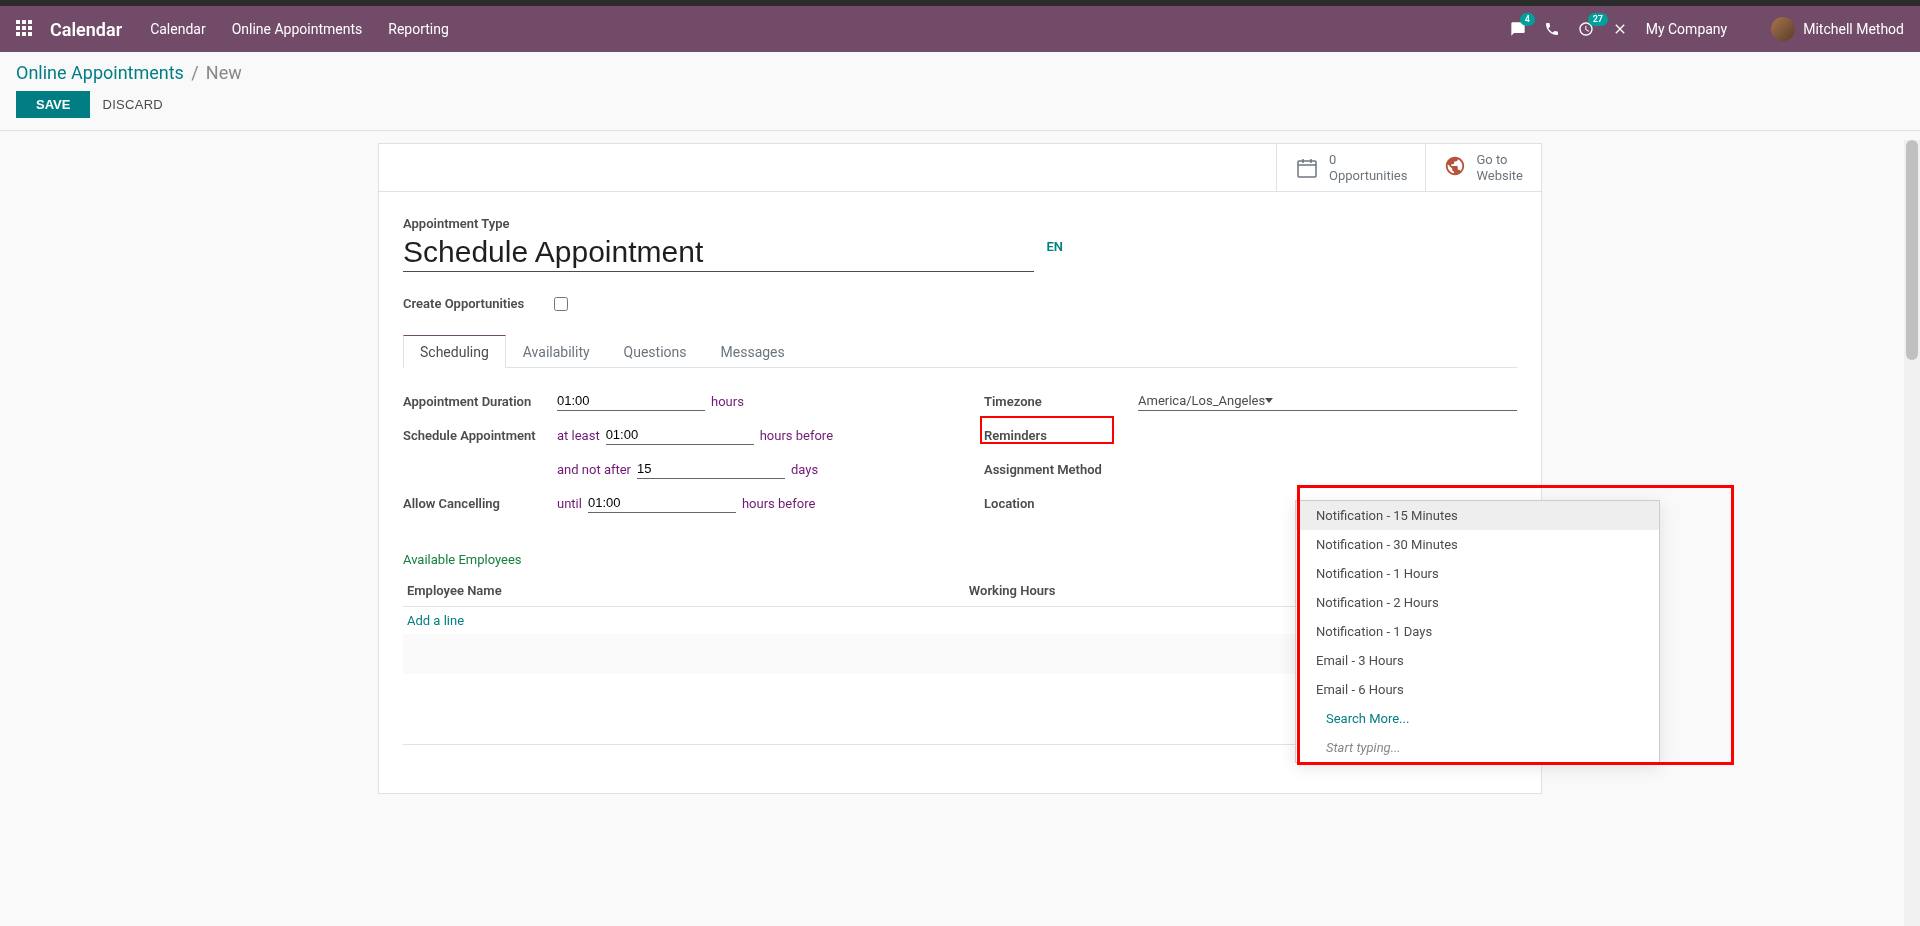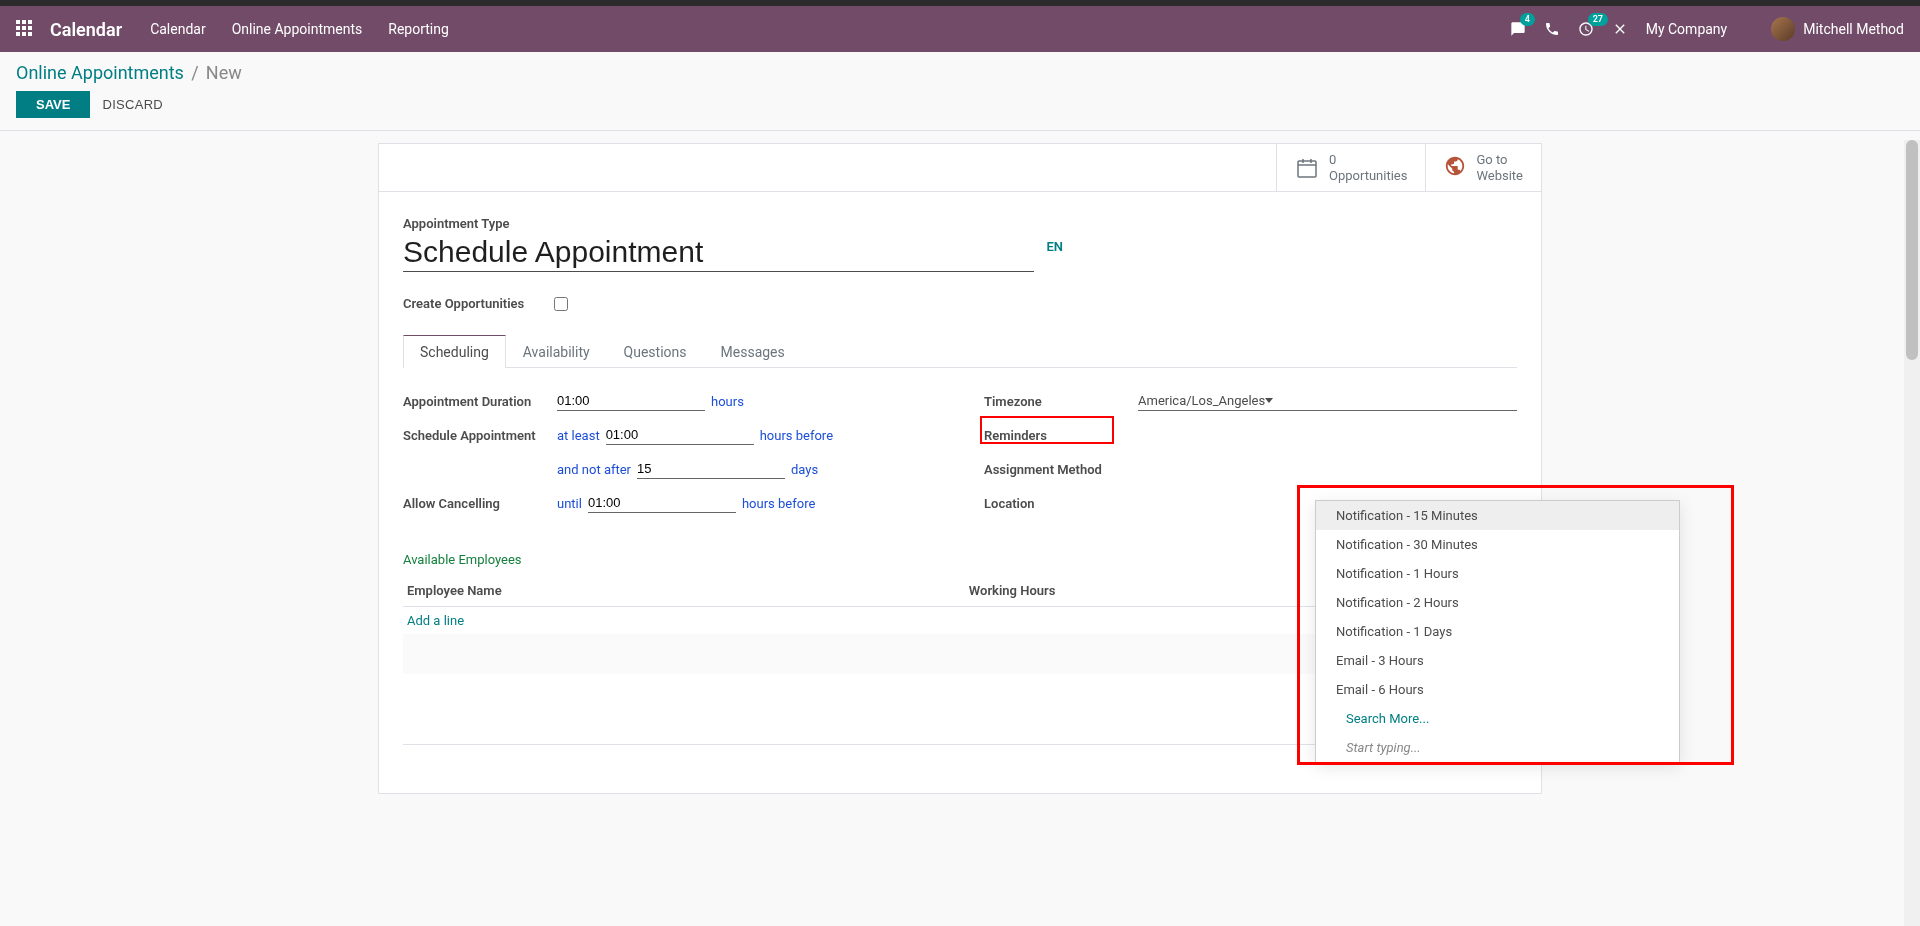--- a/index.html
+++ b/index.html
@@ -56,30 +56,30 @@
   .tab { padding: 8px 16px; border: 1px solid transparent; border-bottom: none; color: #6c757d; cursor: pointer; font-size: 14px; margin-bottom: -1px; }
   .tab.active { border-color: #dee2e6; background: #fff; color: #4c4c4c; border-top: 1px solid #714B67; }
   
   .fields-grid { display: flex; gap: 48px; margin-top: 20px; }
   .col { flex: 1; }
   .field-row { display: flex; align-items: center; margin-bottom: 8px; min-height: 26px; }
   .field-row .flabel { width: 154px; font-weight: 600; font-size: 13px; flex-shrink: 0; }
   .field-row .fval { flex: 1; display: flex; align-items: center; gap: 6px; font-size: 13px; }
   .uline-input { border: none; border-bottom: 1px solid #666; outline: none; font-size: 13px; padding: 2px 0; background: transparent; }
   .uline-input.w150 { width: 148px; }
-  .static-text { color: #1d4ed8; }
+  .static-text { color: #701a75; }
   
   .field-row.highlight { position: relative; }
   .highlight-box { position: absolute; border: 2px solid #ff0000; pointer-events: none; }
   
   .tz-select { position: relative; flex: 1; }
   .tz-value { border-bottom: 1px solid #666; padding: 2px 0; display: flex; align-items: center; cursor: pointer; }
   .tz-value .caret { border-left: 4px solid transparent; border-right: 4px solid transparent; border-top: 5px solid #4c4c4c; }
   
-  .dropdown-wrap { position: absolute; left: 936px; top: 308px; width: 365px; background: #fff; border: 1px solid #ccc; box-shadow: 0 4px 16px rgba(0,0,0,0.1); z-index: 50; }
+  .dropdown-wrap { position: absolute; left: 916px; top: 308px; width: 365px; background: #fff; border: 1px solid #ccc; box-shadow: 0 4px 16px rgba(0,0,0,0.1); z-index: 50; }
   .dropdown-wrap .dd-item { padding: 7px 20px; font-size: 13px; cursor: pointer; }
   .dropdown-wrap .dd-item:first-child { background: #eee; }
   .dropdown-wrap .dd-search { color: #017e84; padding: 7px 30px; cursor: pointer; }
   .dropdown-wrap .dd-typing { color: #888; font-style: italic; padding: 7px 30px; }
   
   .section-title { font-size: 13px; color: #15803d; margin-top: 28px; margin-bottom: 8px; }
   .emp-table { width: 100%; border-collapse: collapse; }
   .emp-table th { text-align: left; font-weight: 600; font-size: 13px; padding: 8px 4px; border-bottom: 1px solid #dee2e6; }
   .emp-table th.wh { padding-left: 20px; }
   .emp-table .kebab { width: 24px; text-align: center; cursor: pointer; color: #6c757d; }

